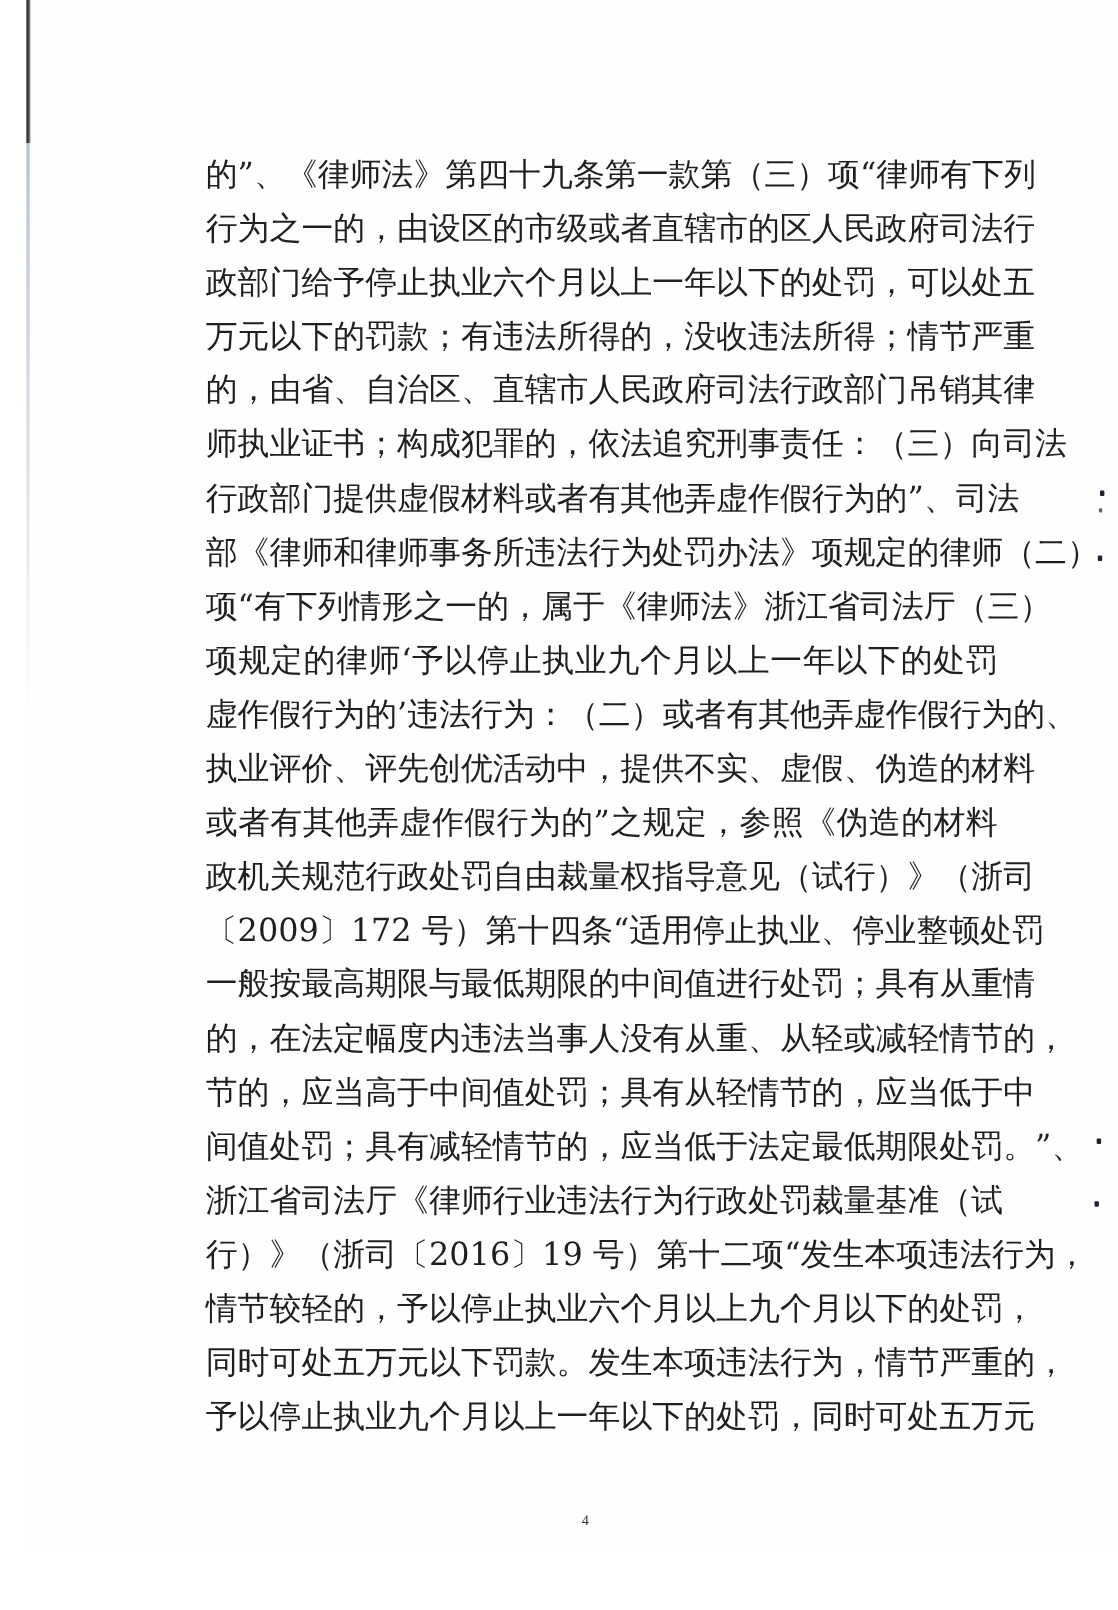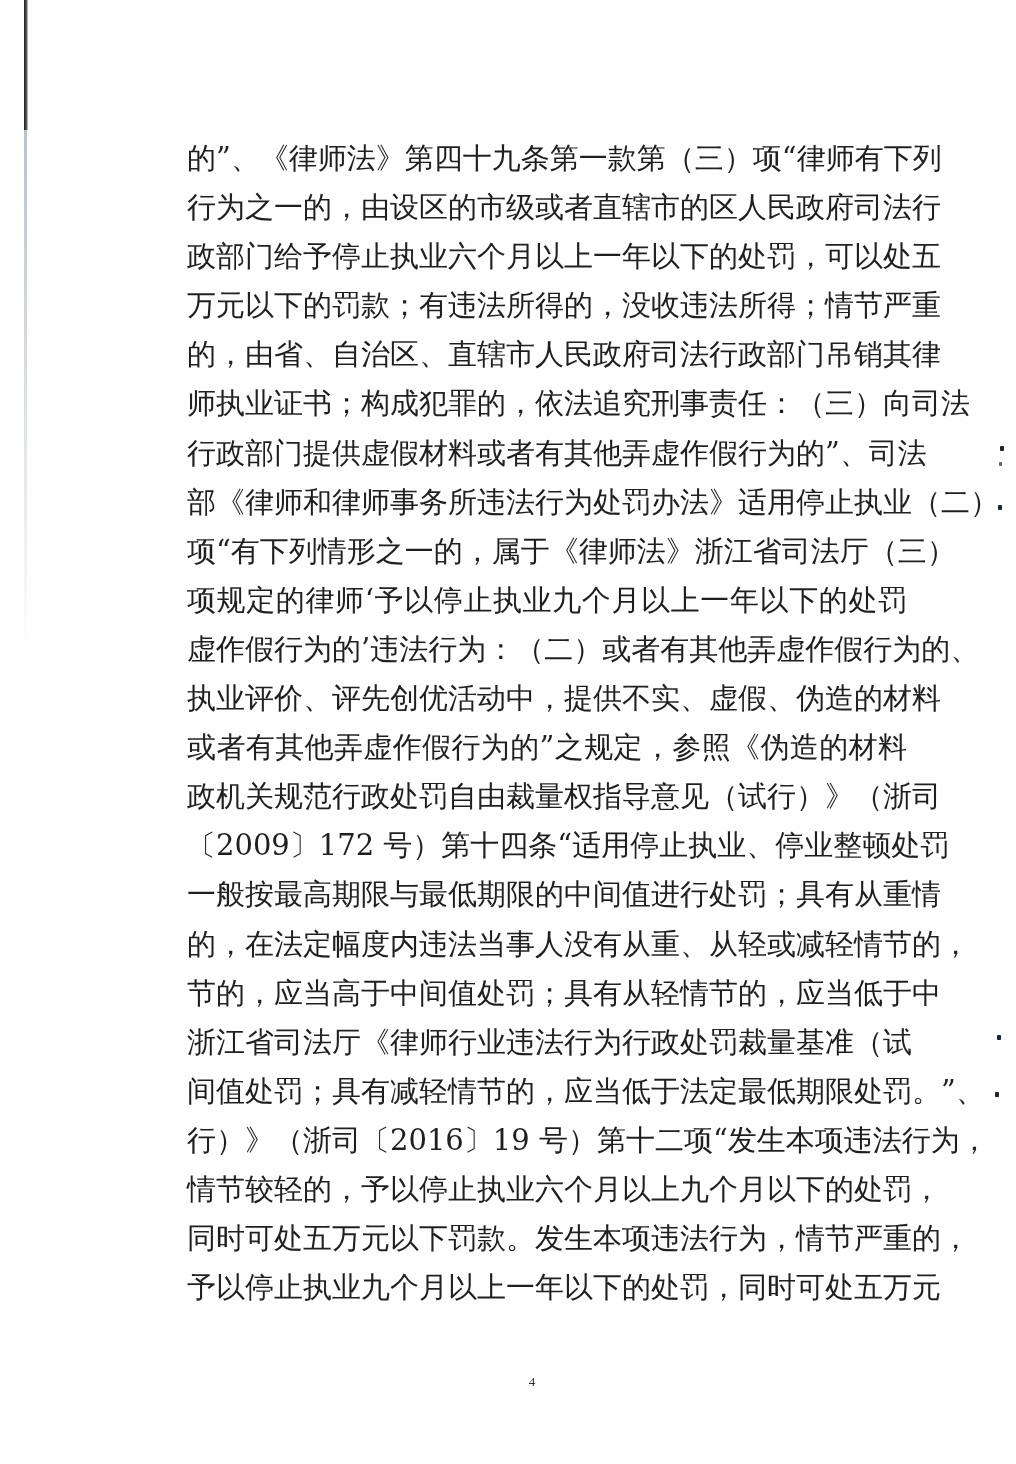--- a/index.html
+++ b/index.html
@@ -71,33 +71,33 @@
   <div class="scan-edge-fade"></div>
 
   <div class="body-text">
     <div class="line">的”、《律师法》第四十九条第一款第（三）项“律师有下列</div>
     <div class="line">行为之一的，由设区的市级或者直辖市的区人民政府司法行</div>
     <div class="line">政部门给予停止执业六个月以上一年以下的处罚，可以处五</div>
     <div class="line">万元以下的罚款；有违法所得的，没收违法所得；情节严重</div>
     <div class="line">的，由省、自治区、直辖市人民政府司法行政部门吊销其律</div>
     <div class="line">师执业证书；构成犯罪的，依法追究刑事责任：（三）向司法</div>
     <div class="line">行政部门提供虚假材料或者有其他弄虚作假行为的”、司法</div>
-    <div class="line">部《律师和律师事务所违法行为处罚办法》适用停止执业（二）</div>
+    <div class="line">部《律师和律师事务所违法行为处罚办法》项规定的律师（二）</div>
     <div class="line">项“有下列情形之一的，属于《律师法》浙江省司法厅（三）</div>
     <div class="line">项规定的律师‘予以停止执业九个月以上一年以下的处罚</div>
     <div class="line">虚作假行为的’违法行为：（二）或者有其他弄虚作假行为的、</div>
     <div class="line">执业评价、评先创优活动中，提供不实、虚假、伪造的材料</div>
     <div class="line">或者有其他弄虚作假行为的”之规定，参照《伪造的材料</div>
     <div class="line">政机关规范行政处罚自由裁量权指导意见（试行）》（浙司</div>
     <div class="line">〔2009〕172 号）第十四条“适用停止执业、停业整顿处罚</div>
     <div class="line">一般按最高期限与最低期限的中间值进行处罚；具有从重情</div>
     <div class="line">的，在法定幅度内违法当事人没有从重、从轻或减轻情节的，</div>
     <div class="line">节的，应当高于中间值处罚；具有从轻情节的，应当低于中</div>
+    <div class="line">间值处罚；具有减轻情节的，应当低于法定最低期限处罚。”、</div>
     <div class="line">浙江省司法厅《律师行业违法行为行政处罚裁量基准（试</div>
-    <div class="line">间值处罚；具有减轻情节的，应当低于法定最低期限处罚。”、</div>
     <div class="line">行）》（浙司〔2016〕19 号）第十二项“发生本项违法行为，</div>
     <div class="line">情节较轻的，予以停止执业六个月以上九个月以下的处罚，</div>
     <div class="line">同时可处五万元以下罚款。发生本项违法行为，情节严重的，</div>
     <div class="line">予以停止执业九个月以上一年以下的处罚，同时可处五万元</div>
   </div>
 
   <div class="speck" style="left:976px; top:446px;"></div>
   <div class="speck" style="left:975px; top:462px; height:4px; width:3px; opacity:.7;"></div>
   <div class="speck" style="left:974px; top:505px;"></div>
   <div class="speck" style="left:973px; top:1035px;"></div>

